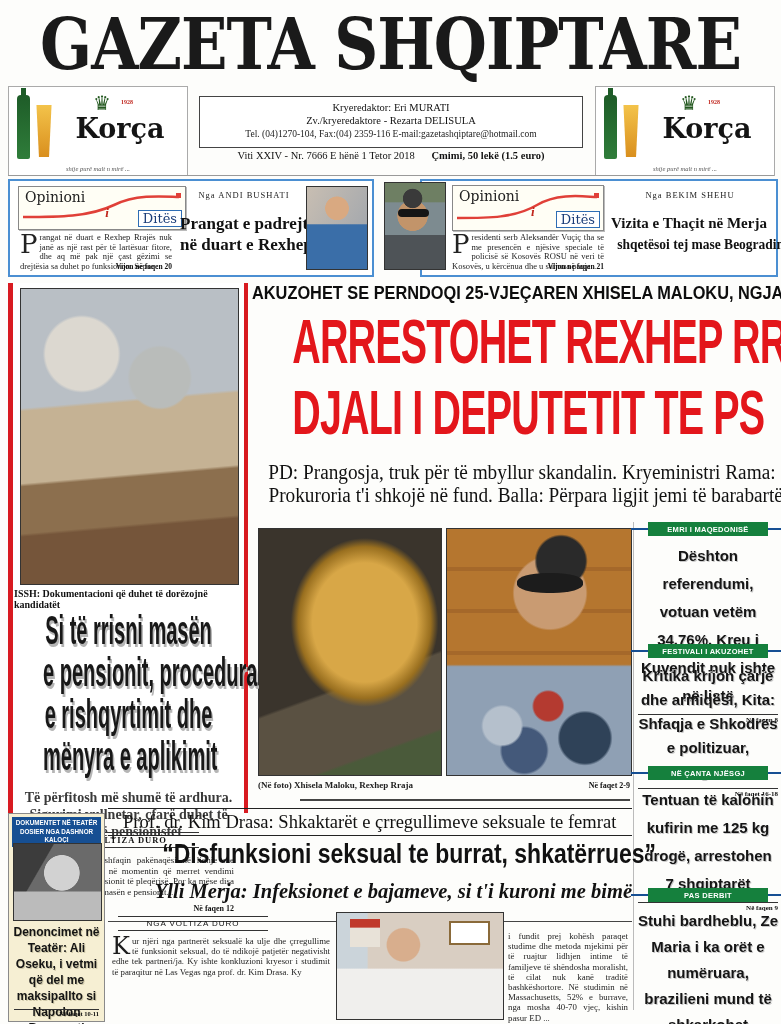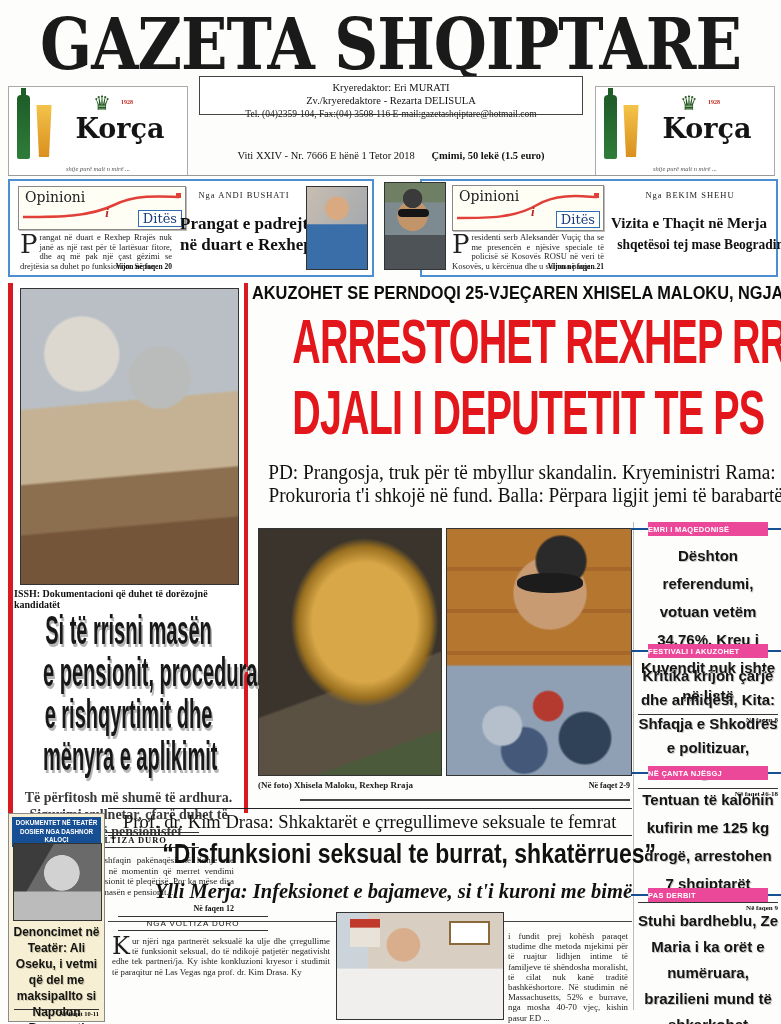--- a/index.html
+++ b/index.html
@@ -12,21 +12,21 @@
             transform:scaleY(1.18);transform-origin:center top;color:#1a1a1a;}
   .adbox{width:178px;height:88px;background:#fff;border:1px solid #aaa;overflow:hidden;}
   .ad-bottle{position:absolute;left:8px;top:8px;width:13px;height:64px;background:linear-gradient(#1e5c28,#2f7d3a);border-radius:4px 4px 2px 2px;}
   .ad-bottle::before{content:'';position:absolute;left:4px;top:-7px;width:5px;height:8px;background:#1e5c28;}
   .ad-glass{position:absolute;left:26px;top:18px;width:18px;height:52px;background:linear-gradient(#f3c34a,#d98f1e);clip-path:polygon(8% 0,92% 0,78% 100%,22% 100%);}
   .ad-crown{position:absolute;left:84px;top:4px;font-size:20px;color:#23581f;}
   .ad-year{position:absolute;left:112px;top:12px;font-size:6px;color:#c0251c;font-weight:bold;}
   .ad-name{position:absolute;left:50px;top:26px;width:122px;text-align:center;font-family:"DejaVu Serif",serif;
            font-weight:bold;font-size:27px;letter-spacing:0px;color:#141414;}
   .ad-tag{position:absolute;left:4px;bottom:3px;width:170px;font-size:6.5px;font-style:italic;color:#555;text-align:center;}
-  .infobox{left:199px;top:76px;width:384px;height:39px;border:1.5px solid #444;background:#fff;
+  .infobox{left:199px;top:96px;width:384px;height:52px;border:1.5px solid #444;background:#fff;
            text-align:center;padding-top:5px;box-sizing:border-box;}
   .infobox .l1{font-size:10.5px;}
   .infobox .l2{font-size:10.5px;margin-top:2px;}
   .infobox .l3{font-size:9.5px;margin-top:3px;color:#222;}
   .issuerow{left:199px;top:150px;width:384px;text-align:center;font-size:10.5px;white-space:nowrap;}
   .issuerow b{margin-left:14px;margin-top:13px;}
   .hrule{background:#999;height:1px;}
   
   .opbox{border:2px solid #4b8fd2;background:#fff;}
   .opbrand{position:absolute;border:1px solid #888;background:#fffef5;box-shadow:1px 1px 0 #bbb;}
@@ -96,22 +96,22 @@
   .penhead{text-align:center;font-family:"Liberation Sans",sans-serif;font-weight:bold;color:#181818;}
   .penhead .ln{white-space:nowrap;font-size:27px;transform:scale(0.74,1.5);transform-origin:center;
                line-height:42px;text-shadow:2px 2px 0 #b5b5b5;}
   .pendeck{font-size:14px;font-weight:bold;text-align:center;color:#3a3a3a;line-height:17px;}
   .penby{font-size:8.5px;font-weight:bold;letter-spacing:1px;text-align:center;border-top:1px solid #333;border-bottom:1px solid #333;padding:2px 0;}
   .penbody{font-size:9px;line-height:10.5px;text-align:justify;color:#222;}
   
   .sbitem{width:140px;}
   .sb-tagwrap{position:relative;height:14px;margin-bottom:6px;}
   .sb-tagwrap::before{content:'';position:absolute;left:-7px;right:-7px;top:6px;height:2px;background:#164f93;}
-  .sb-tag{position:absolute;left:10px;right:10px;top:0;background:#ec4899;color:#fff;font-family:"Liberation Sans",sans-serif;
-          font-weight:bold;font-size:7.5px;text-align:left;padding:2.5px 0;letter-spacing:0.3px;white-space:nowrap;overflow:hidden;}
+  .sb-tag{position:absolute;left:10px;right:10px;top:0;background:#15803d;color:#fff;font-family:"Liberation Sans",sans-serif;
+          font-weight:bold;font-size:7.5px;text-align:center;padding:2.5px 0;letter-spacing:0.3px;white-space:nowrap;overflow:hidden;}
   .sb-head{font-family:"Liberation Sans",sans-serif;font-weight:bold;font-size:15px;line-height:28px;
            text-align:center;color:#151515;text-shadow:1px 1px 0 #c9c9c9;}
   .sb-ref{border-top:1px solid #333;margin-top:4px;padding-top:1px;text-align:right;font-size:7px;font-weight:bold;}
   .vrule{background:#bbb;width:1px;}
   
   .tbox{left:8px;top:813px;width:97px;height:209px;background:#f6efd3;border:1px solid #8a8a8a;box-sizing:border-box;}
   .t-tag{position:absolute;left:3px;top:3px;right:3px;background:#164f93;color:#fff;text-align:center;
          font-family:"Liberation Sans",sans-serif;font-weight:bold;font-size:6.3px;line-height:8.5px;padding:2px 0;}
   .t-head{position:absolute;left:3px;top:110px;right:3px;text-align:center;font-family:"Liberation Sans",sans-serif;
           font-weight:bold;font-size:12px;line-height:16px;color:#141414;text-shadow:1px 1px 0 #cfc8a8;}
@@ -152,21 +152,21 @@
     <div class="ad-glass"></div>
     <div class="ad-crown">♛</div>
     <div class="ad-year">1928</div>
     <div class="ad-name">Korça</div>
     <div class="ad-tag">shije purë malt n mirë ...</div>
   </div>
 
   <div class="abs infobox">
     <div class="l1">Kryeredaktor: Eri MURATI</div>
     <div class="l2">Zv./kryeredaktore - Rezarta DELISULA</div>
-    <div class="l3">Tel. (04)2359-104, Fax:(04) 3508-116  E-mail:gazetashqiptare@hotmail.com</div>
+    <div class="l3">Tel. (04)1270-104, Fax:(04) 2359-116  E-mail:gazetashqiptare@hotmail.com</div>
   </div>
   <div class="abs issuerow">
     <span>Viti XXIV - Nr. 7666  E hënë 1 Tetor 2018</span>
     <b>Çmimi, 50 lekë (1.5 euro)</b>
   </div>
   <div class="abs hrule" style="left:8px;top:175px;width:766px;"></div>
 
   <div class="abs opbox" style="left:8px;top:179px;width:362px;height:94px;">
     <div class="opbrand" style="left:8px;top:5px;width:166px;height:42px;">
       <svg width="166" height="42">

